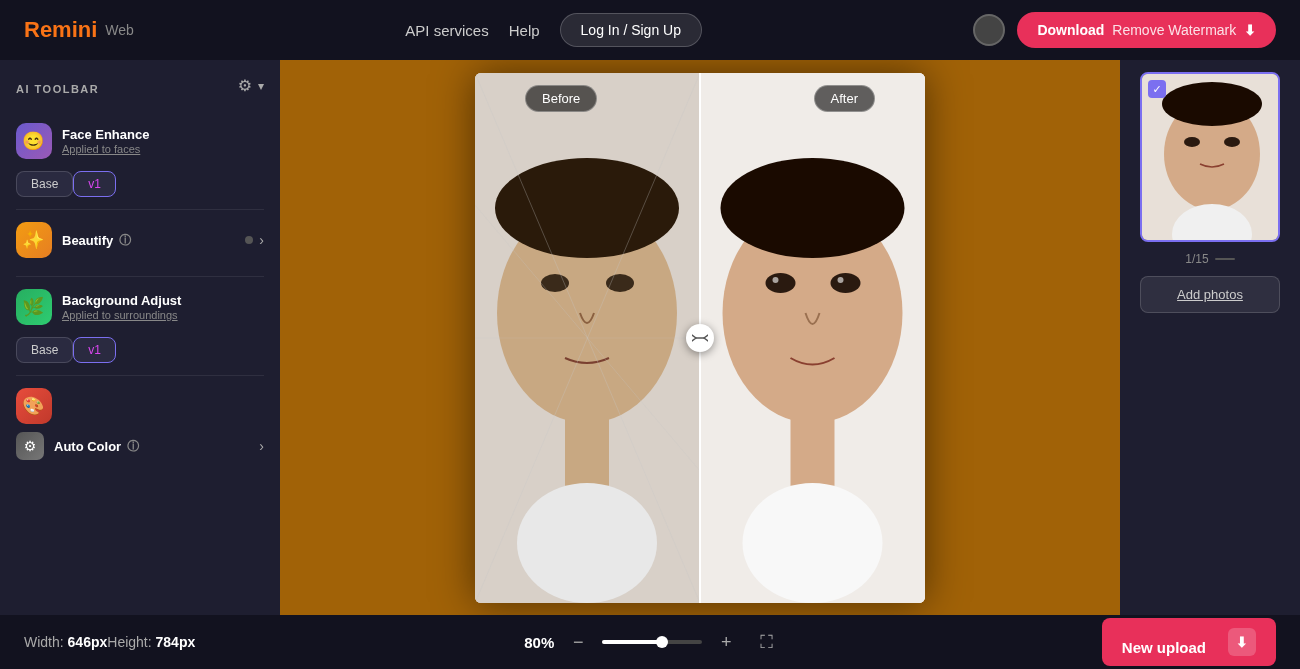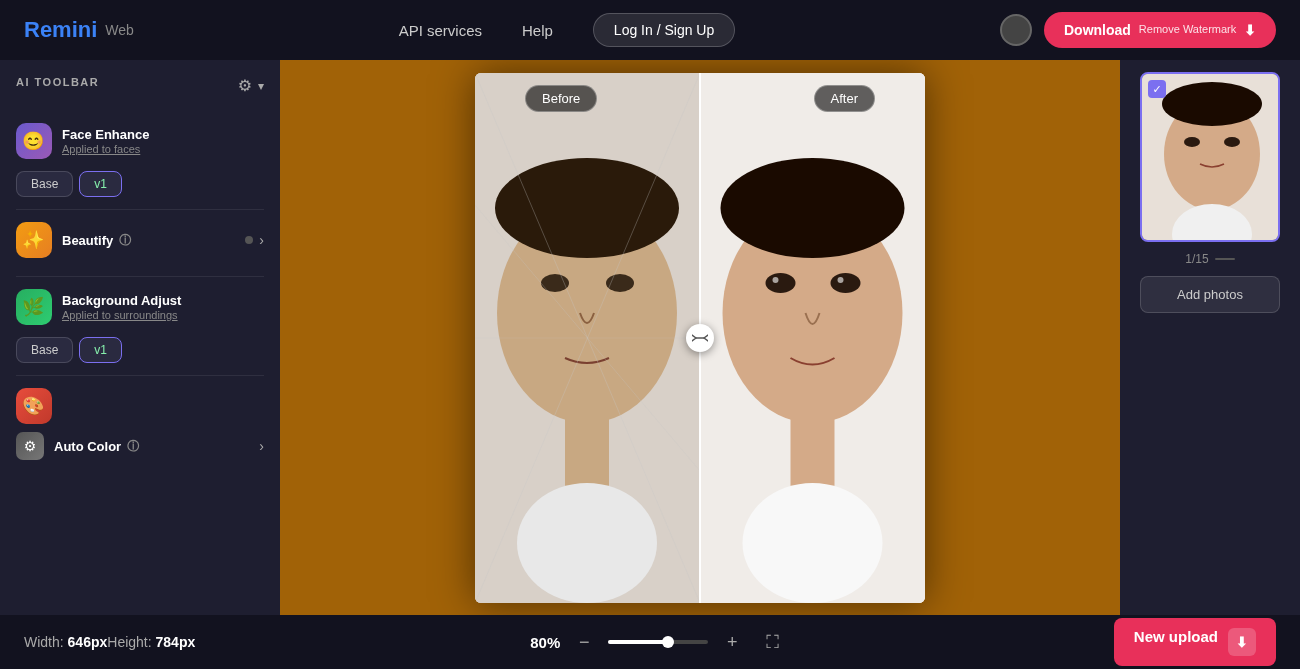--- a/index.html
+++ b/index.html
@@ -25,31 +25,31 @@
       flex-shrink: 0;
     }
     .logo {
       display: flex;
       align-items: center;
       gap: 8px;
     }
     .logo-remini {
       font-size: 22px;
       font-weight: 700;
-      color: #3b82f6;
+      color: #f97316;
     }
     .logo-web {
       font-size: 14px;
       color: #888;
       font-weight: 400;
     }
     .nav {
       display: flex;
       align-items: center;
-      gap: 40px;
+      gap: 20px;
     }
     .nav-link {
       color: #ccc;
       font-size: 15px;
       cursor: pointer;
       text-decoration: none;
     }
     .nav-login-btn {
       background: rgba(255,255,255,0.1);
       border: 1px solid rgba(255,255,255,0.2);
@@ -67,21 +67,21 @@
       color: #fff;
       font-size: 14px;
       font-weight: 600;
       cursor: pointer;
       display: flex;
       align-items: center;
       gap: 8px;
       line-height: 1.2;
     }
     .nav-download-btn .sub {
-      font-size: 11px;
+      font-size: 14px;
       font-weight: 400;
       opacity: 0.85;
     }
     .nav-right {
       display: flex;
       align-items: center;
       gap: 12px;
     }
     .nav-avatar {
       width: 32px;
@@ -104,21 +104,21 @@
       background: #1e1e30;
       display: flex;
       flex-direction: column;
       padding: 16px;
       gap: 0;
       overflow-y: auto;
       flex-shrink: 0;
     }
     .sidebar-header {
       display: flex;
-      align-items: flex-start;
+      align-items: flex-end;
       justify-content: space-between;
       margin-bottom: 16px;
     }
     .ai-toolbar-label {
       font-size: 11px;
       font-weight: 700;
       letter-spacing: 1.5px;
       color: #aaa;
       text-transform: uppercase;
     }
@@ -201,35 +201,34 @@
       cursor: pointer;
     }
     .info-icon {
       color: #888;
       font-size: 12px;
       cursor: pointer;
     }
 
     .version-btns {
       display: flex;
-      gap: 6px;
       margin-top: 12px;
     }
     .version-btn {
       background: #2a2a40;
       border: 1px solid rgba(255,255,255,0.15);
       border-radius: 8px;
       padding: 5px 14px;
       color: #ccc;
       font-size: 12px;
       cursor: pointer;
     }
     .version-btn.active {
       border-color: #7b6ff0;
-      color: #86efac;
+      color: #d946ef;
     }
 
     .apply-btn {
       background: linear-gradient(90deg, #e8305a, #c0254a);
       border: none;
       border-radius: 10px;
       padding: 12px;
       color: #fff;
       font-size: 15px;
       font-weight: 600;
@@ -420,22 +419,22 @@
       border-radius: 50%;
     }
     .fullscreen-btn {
       color: #aaa;
       font-size: 18px;
       cursor: pointer;
       margin-left: 10px;
     }
     .new-upload-btn {
       display: flex;
-      align-items: flex-start;
-      gap: 10px;
+      align-items: flex-end;
+      gap: 22px;
       background: #e8305a;
       border: none;
       border-radius: 8px;
       padding: 10px 20px;
       color: #fff;
       font-size: 15px;
       font-weight: 600;
       cursor: pointer;
     }
     .upload-icon {
@@ -506,20 +505,21 @@
       width: 140px;
       padding: 10px;
       background: rgba(255,255,255,0.08);
       border: 1px solid rgba(255,255,255,0.15);
       border-radius: 8px;
       color: #ccc;
       font-size: 13px;
       font-weight: 500;
       cursor: pointer;
       text-align: center;
+      text-decoration: underline;
     }
   </style>
 </head>
 <body>
 
 <div class="header">
   <div class="logo">
     <span class="logo-remini">Remini</span>
     <span class="logo-web">Web</span>
   </div>

